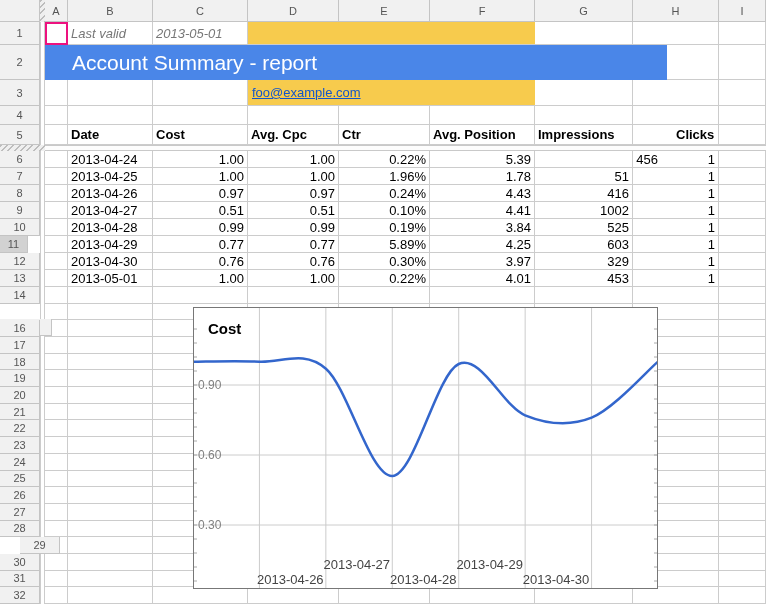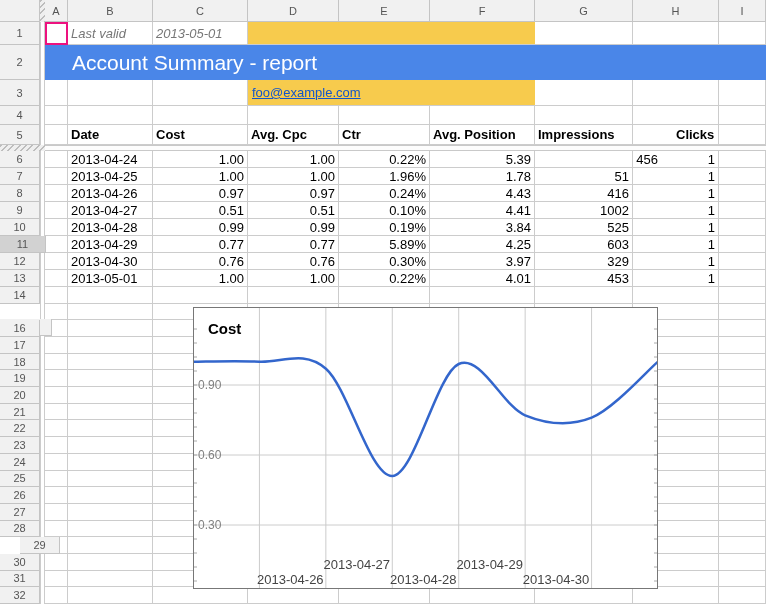--- a/index.html
+++ b/index.html
@@ -55,21 +55,21 @@
       <div class="hcell" style="left: 0px; top: 22px; width: 40px; height: 23px;">1</div>
       <div class="hcell" style="left: 0px; top: 45px; width: 40px; height: 35px;">2</div>
       <div class="hcell" style="left: 0px; top: 80px; width: 40px; height: 26px;">3</div>
       <div class="hcell" style="left: 0px; top: 106px; width: 40px; height: 19px;">4</div>
       <div class="hcell" style="left: 0px; top: 125px; width: 40px; height: 20px;">5</div>
       <div class="hcell" style="left: 0px; top: 151px; width: 40px; height: 17px;">6</div>
       <div class="hcell" style="left: 0px; top: 168px; width: 40px; height: 17px;">7</div>
       <div class="hcell" style="left: 0px; top: 185px; width: 40px; height: 17px;">8</div>
       <div class="hcell" style="left: 0px; top: 202px; width: 40px; height: 17px;">9</div>
       <div class="hcell" style="left: 0px; top: 219px; width: 40px; height: 17px;">10</div>
-      <div class="hcell rowsel" style="left: 0px; top: 236px; width: 46px; height: 17px; text-align: right;">11</div>
+      <div class="hcell rowsel" style="left: 0px; top: 236px; width: 28px; height: 17px; text-align: right;">11</div>
       <div class="hcell" style="left: 0px; top: 253px; width: 40px; height: 17px;">12</div>
       <div class="hcell" style="left: 0px; top: 270px; width: 40px; height: 17px;">13</div>
       <div class="hcell" style="left: 0px; top: 287px; width: 40px; height: 16.6842px;">14</div>
       <div class="hcell" style="left: 0px; top: 319px; width: 52px; height: 16.6842px;">15</div>
       <div class="hcell" style="left: 0px; top: 320.368px; width: 40px; height: 16.6842px;">16</div>
       <div class="hcell" style="left: 0px; top: 337.053px; width: 40px; height: 16.6842px;">17</div>
       <div class="hcell" style="left: 0px; top: 353.737px; width: 40px; height: 16.6842px;">18</div>
       <div class="hcell" style="left: 0px; top: 370.421px; width: 40px; height: 16.6842px;">19</div>
       <div class="hcell" style="left: 0px; top: 387.105px; width: 40px; height: 16.6842px;">20</div>
       <div class="hcell" style="left: 0px; top: 403.789px; width: 40px; height: 16.6842px;">21</div>
@@ -438,21 +438,21 @@
       <div class="txt right" style="left: 430px; top: 270px; width: 105px; height: 17px; line-height: 17px;">4.01</div>
       <div class="txt right" style="left: 535px; top: 270px; width: 98px; height: 17px; line-height: 17px;">453</div>
       <div class="txt right" style="left: 633px; top: 270px; width: 86px; height: 17px; line-height: 17px;">1</div>
     </div>
 
   <div class="yellow" id="y1" style="left: 248px; top: 22px; width: 287px; height: 23px; background: rgb(247, 203, 77);"></div>
 
   <div class="txt muted left" id="b1" style="left: 68px; top: 22px; width: 85px; height: 23px; line-height: 23px;">Last valid</div>
   <div class="txt muted left" id="c1" style="left: 153px; top: 22px; width: 95px; height: 23px; line-height: 23px;">2013-05-01</div>
 
-  <div class="banner" id="banner" style="left: 45px; top: 45px; width: 721px; height: 35px; background: rgb(74, 134, 232);">
+  <div class="banner" id="banner" style="left: 45px; top: 45px; width: 622px; height: 35px; background: rgb(74, 134, 232);">
     <span>Account Summary - report</span>
   </div>
 
   <div class="yellow" id="y3" style="left: 248px; top: 80px; width: 287px; height: 26px; background: rgb(247, 203, 77); display: flex; align-items: center; padding-left: 4px; font-size: 13px;">
     <a class="email" href="#">foo@example.com</a>
   </div>
 
   <div class="selbox" id="sel" style="left: 45px; top: 22px; width: 23px; height: 23px; border: 2px solid rgb(237, 18, 127);"></div>
 
   <div class="chart" id="chart" style="left: 193px; top: 307px; width: 465px; height: 282px;"><svg width="465" height="282" viewBox="0 0 465 282" xmlns="http://www.w3.org/2000/svg">

